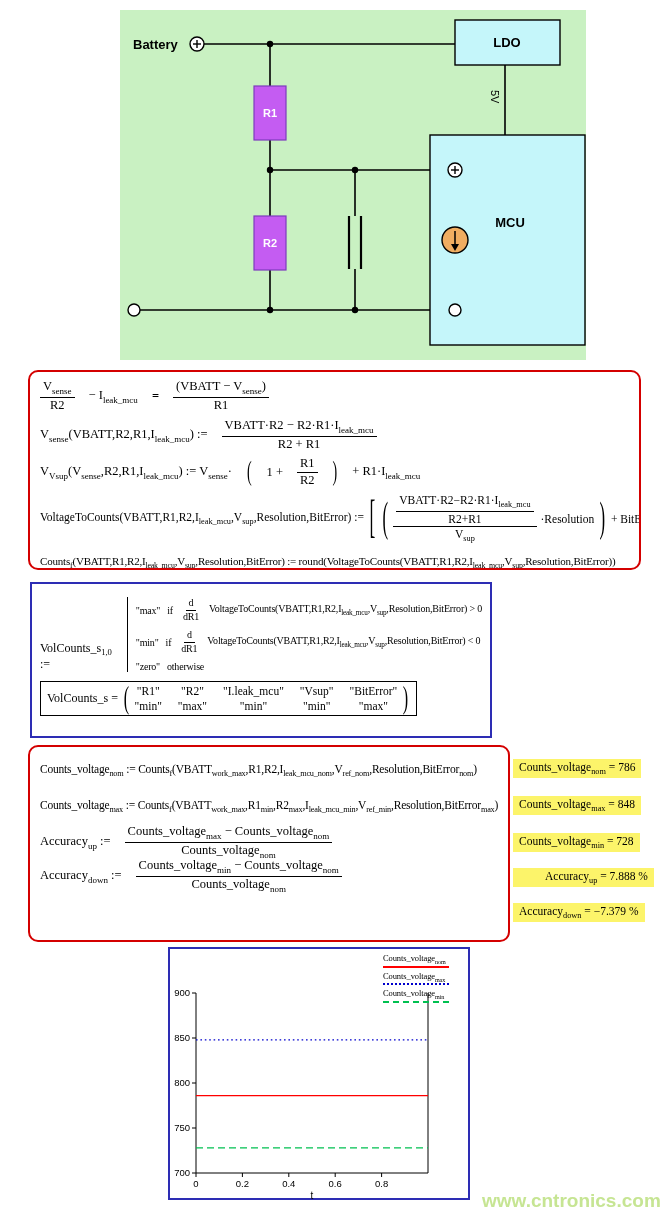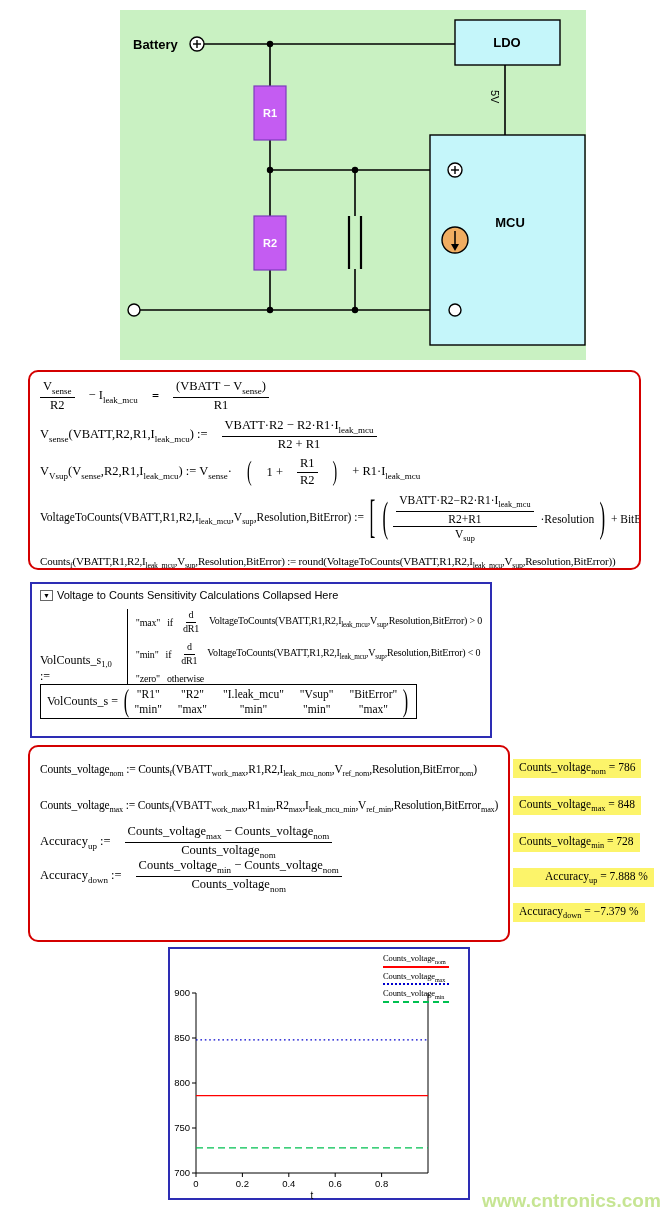--- a/index.html
+++ b/index.html
@@ -39,21 +39,21 @@
   
   .area-header{display:flex;align-items:center;gap:4px;
                font-family:"Liberation Sans",sans-serif;font-size:11px;}
   .collapse-icon{width:13px;height:11px;border:1px solid #666;background:#fff;
                  display:flex;align-items:center;justify-content:center;font-size:7px;line-height:1;}
   .pw{display:flex;align-items:flex-end;margin-top:8px;column-gap:8px;font-size:12px;}
   .pw-lhs{padding-top:7px;}
   .cases{display:flex;flex-direction:column;border-left:1.5px solid #000;padding-left:8px;row-gap:6px;}
   .caserow{display:flex;align-items:center;column-gap:7px;font-size:10px;
            letter-spacing:-0.2px;white-space:nowrap;}
-  .matrix-wrap{margin-top:0;display:flex;}
+  .matrix-wrap{margin-top:9px;display:flex;}
   .matrix-sel{display:inline-flex;align-items:center;border:1px solid #000;
               padding:3px 6px;column-gap:4px;font-size:12px;}
   .matrix{display:grid;grid-template-columns:repeat(5,auto);column-gap:16px;row-gap:3px;
           font-size:11.5px;text-align:center;}
 
   
   .q1,.q2,.q3{height:36px;font-size:11.5px;letter-spacing:-0.2px;}
   .q4,.q5{height:34px;font-size:12.5px;}
 
   .hl{position:absolute;left:513px;background:#fcf46a;padding:2px 6px;
@@ -197,24 +197,20 @@
 
     </div>
 
     <div class="mrow r5">
       <span class="m">Counts<sub>f</sub>(VBATT,R1,R2,I<sub>leak_mcu</sub>,V<sub>sup</sub>,Resolution,BitError) := round(VoltageToCounts(VBATT,R1,R2,I<sub>leak_mcu</sub>,V<sub>sup</sub>,Resolution,BitError))</span>
     </div>
   </div>
 
   <div id="sens-box" class="abs">
 
-    <div class="area-header">
-      <span class="collapse-icon">▼</span>
-      <span>Voltage to Counts Sensitivity Calculations Collapsed Here</span>
-    </div>
 
     <div class="pw">
       <span class="m pw-lhs">VolCounts_s<sub>1,0</sub> :=</span>
       <div class="cases">
         <div class="caserow">
           <span>"max"</span>
           <span>if</span>
           <span class="frac">
             <span class="num">d</span>
             <span class="den">dR1</span>

